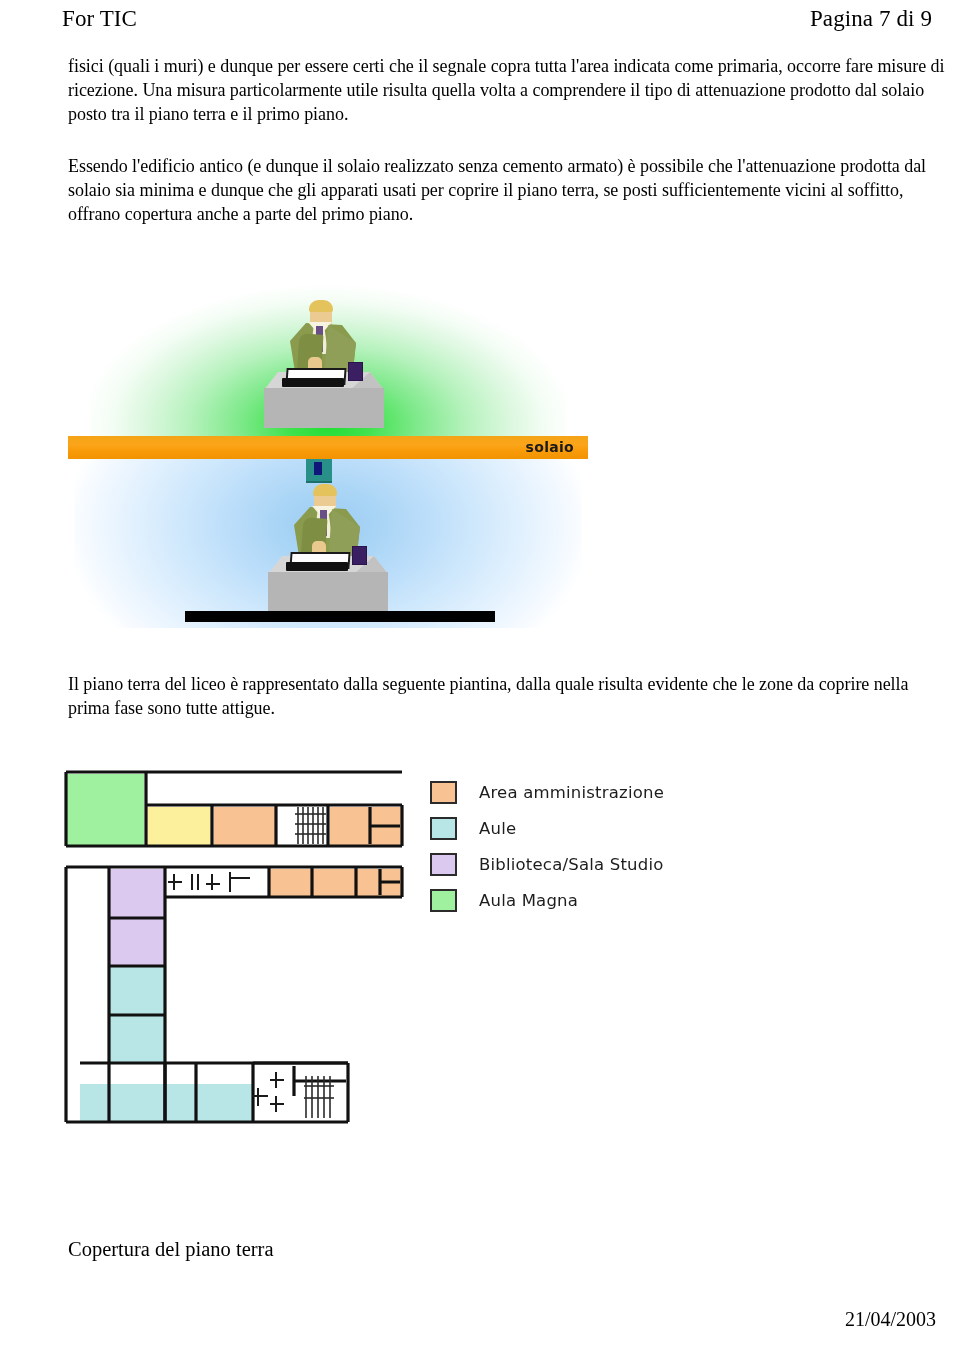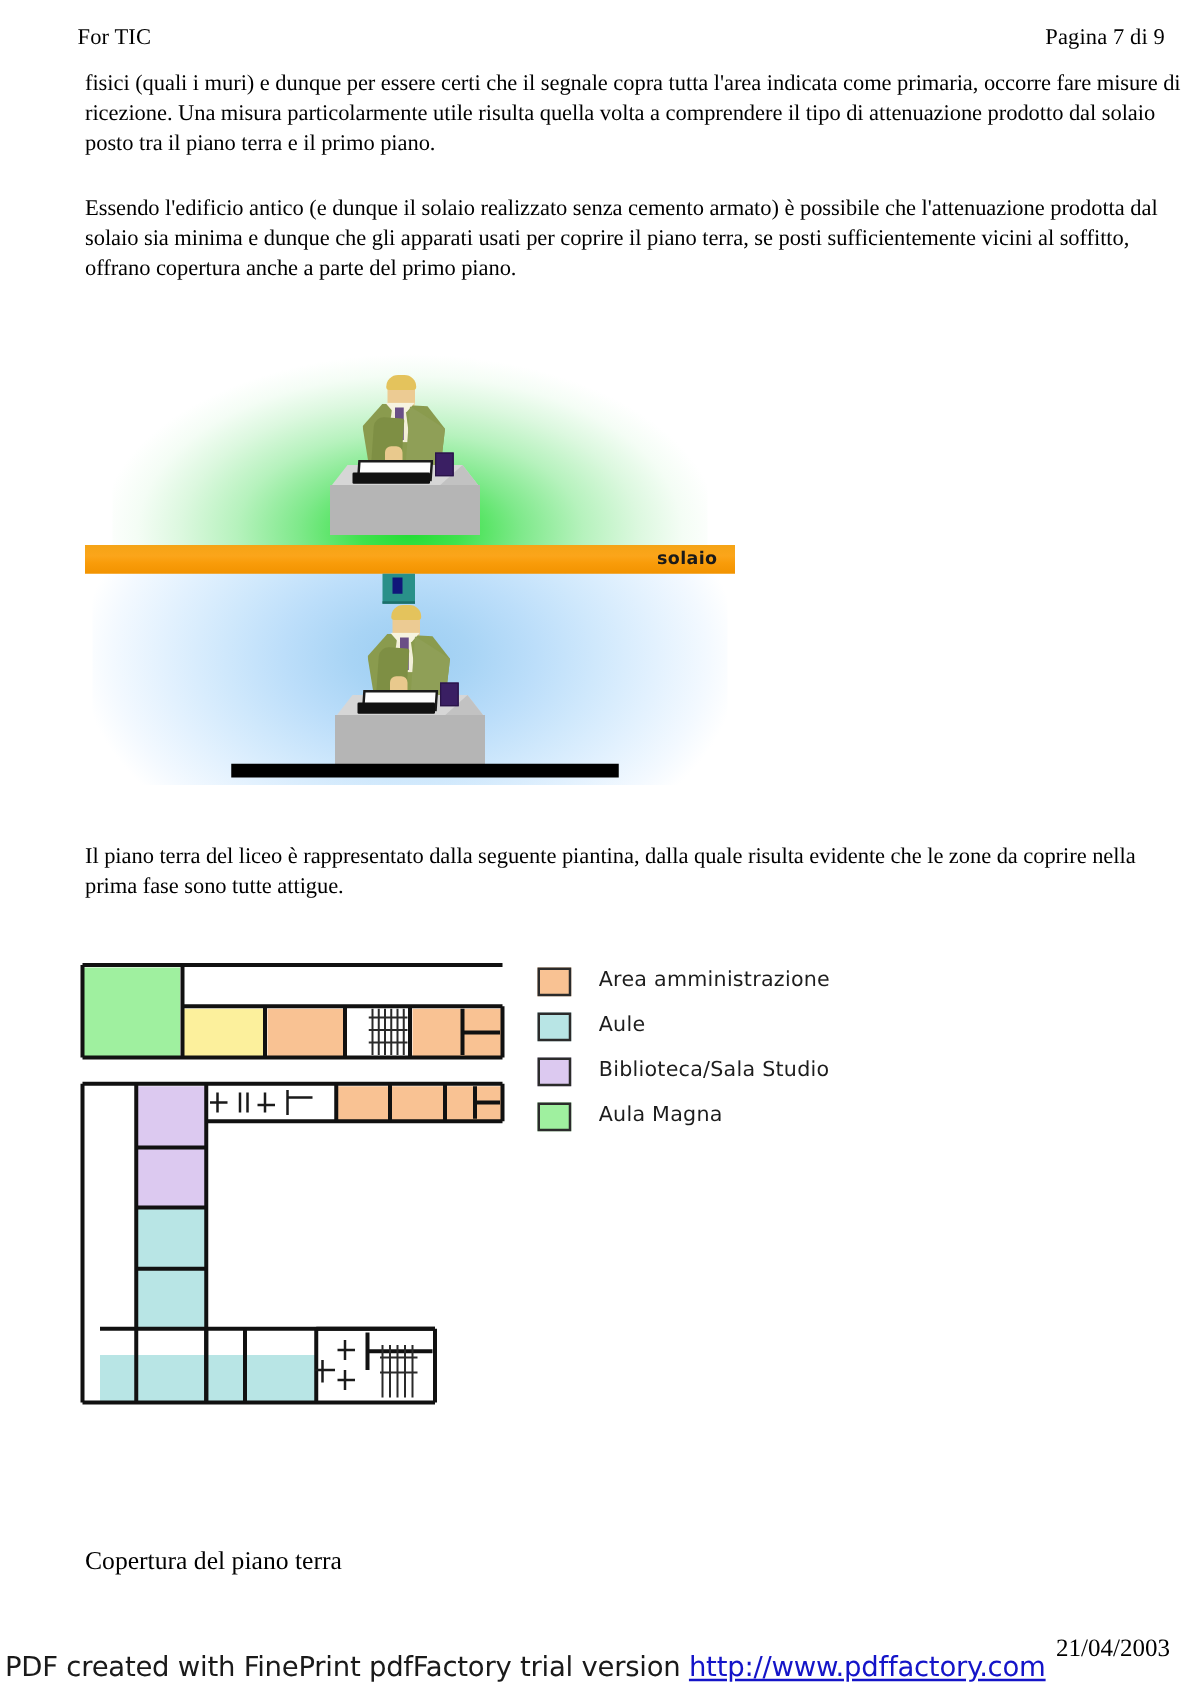--- a/index.html
+++ b/index.html
@@ -18,24 +18,24 @@
 
   
   .page-header {
     position: absolute;
     top: 6px;
     left: 0;
     width: 960px;
     height: 34px;
     display: flex;
     justify-content: space-between;
-    align-items: flex-end;
+    align-items: flex-start;
     padding: 0 28px 0 62px;
     box-sizing: border-box;
-    font-size: 18px;
+    font-size: 23px;
   }
   .hdr-left { font-weight: 400; letter-spacing: .1px; }
   .hdr-right { font-weight: 400; letter-spacing: .1px; }
 
   
   .content {
     position: absolute;
     left: 68px;
     top: 54px;
     width: 880px;
@@ -213,21 +213,21 @@
     position: absolute; left: 0; top: 0; width: 372px; height: 400px;
   }
   .legend {
     position: absolute;
     left: 368px;
     top: 8px;
     width: 270px;
   }
   .legend-row {
     display: flex;
-    align-items: flex-start;
+    align-items: center;
     height: 36px;
   }
   .legend-swatch {
     width: 27px;
     height: 23px;
     border: 2px solid #2b2b2b;
     box-sizing: border-box;
     flex: 0 0 auto;
   }
   .legend-label {
@@ -442,16 +442,13 @@
     </div>
   </div>
 </div>
 
 <div class="content" style="top:1208px;margin-top:28px;">
   <p class="section-heading">Copertura del piano terra</p>
 </div>
 
 <div class="footer">
   <div class="footer-date">21/04/2003</div>
-  <div class="pdf-banner">
-    <span>PDF created with FinePrint pdfFactory trial version </span><a class="pdf-link" href="#">http://www.pdffactory.com</a>
-  </div>
 </div>
 
 </body></html>

